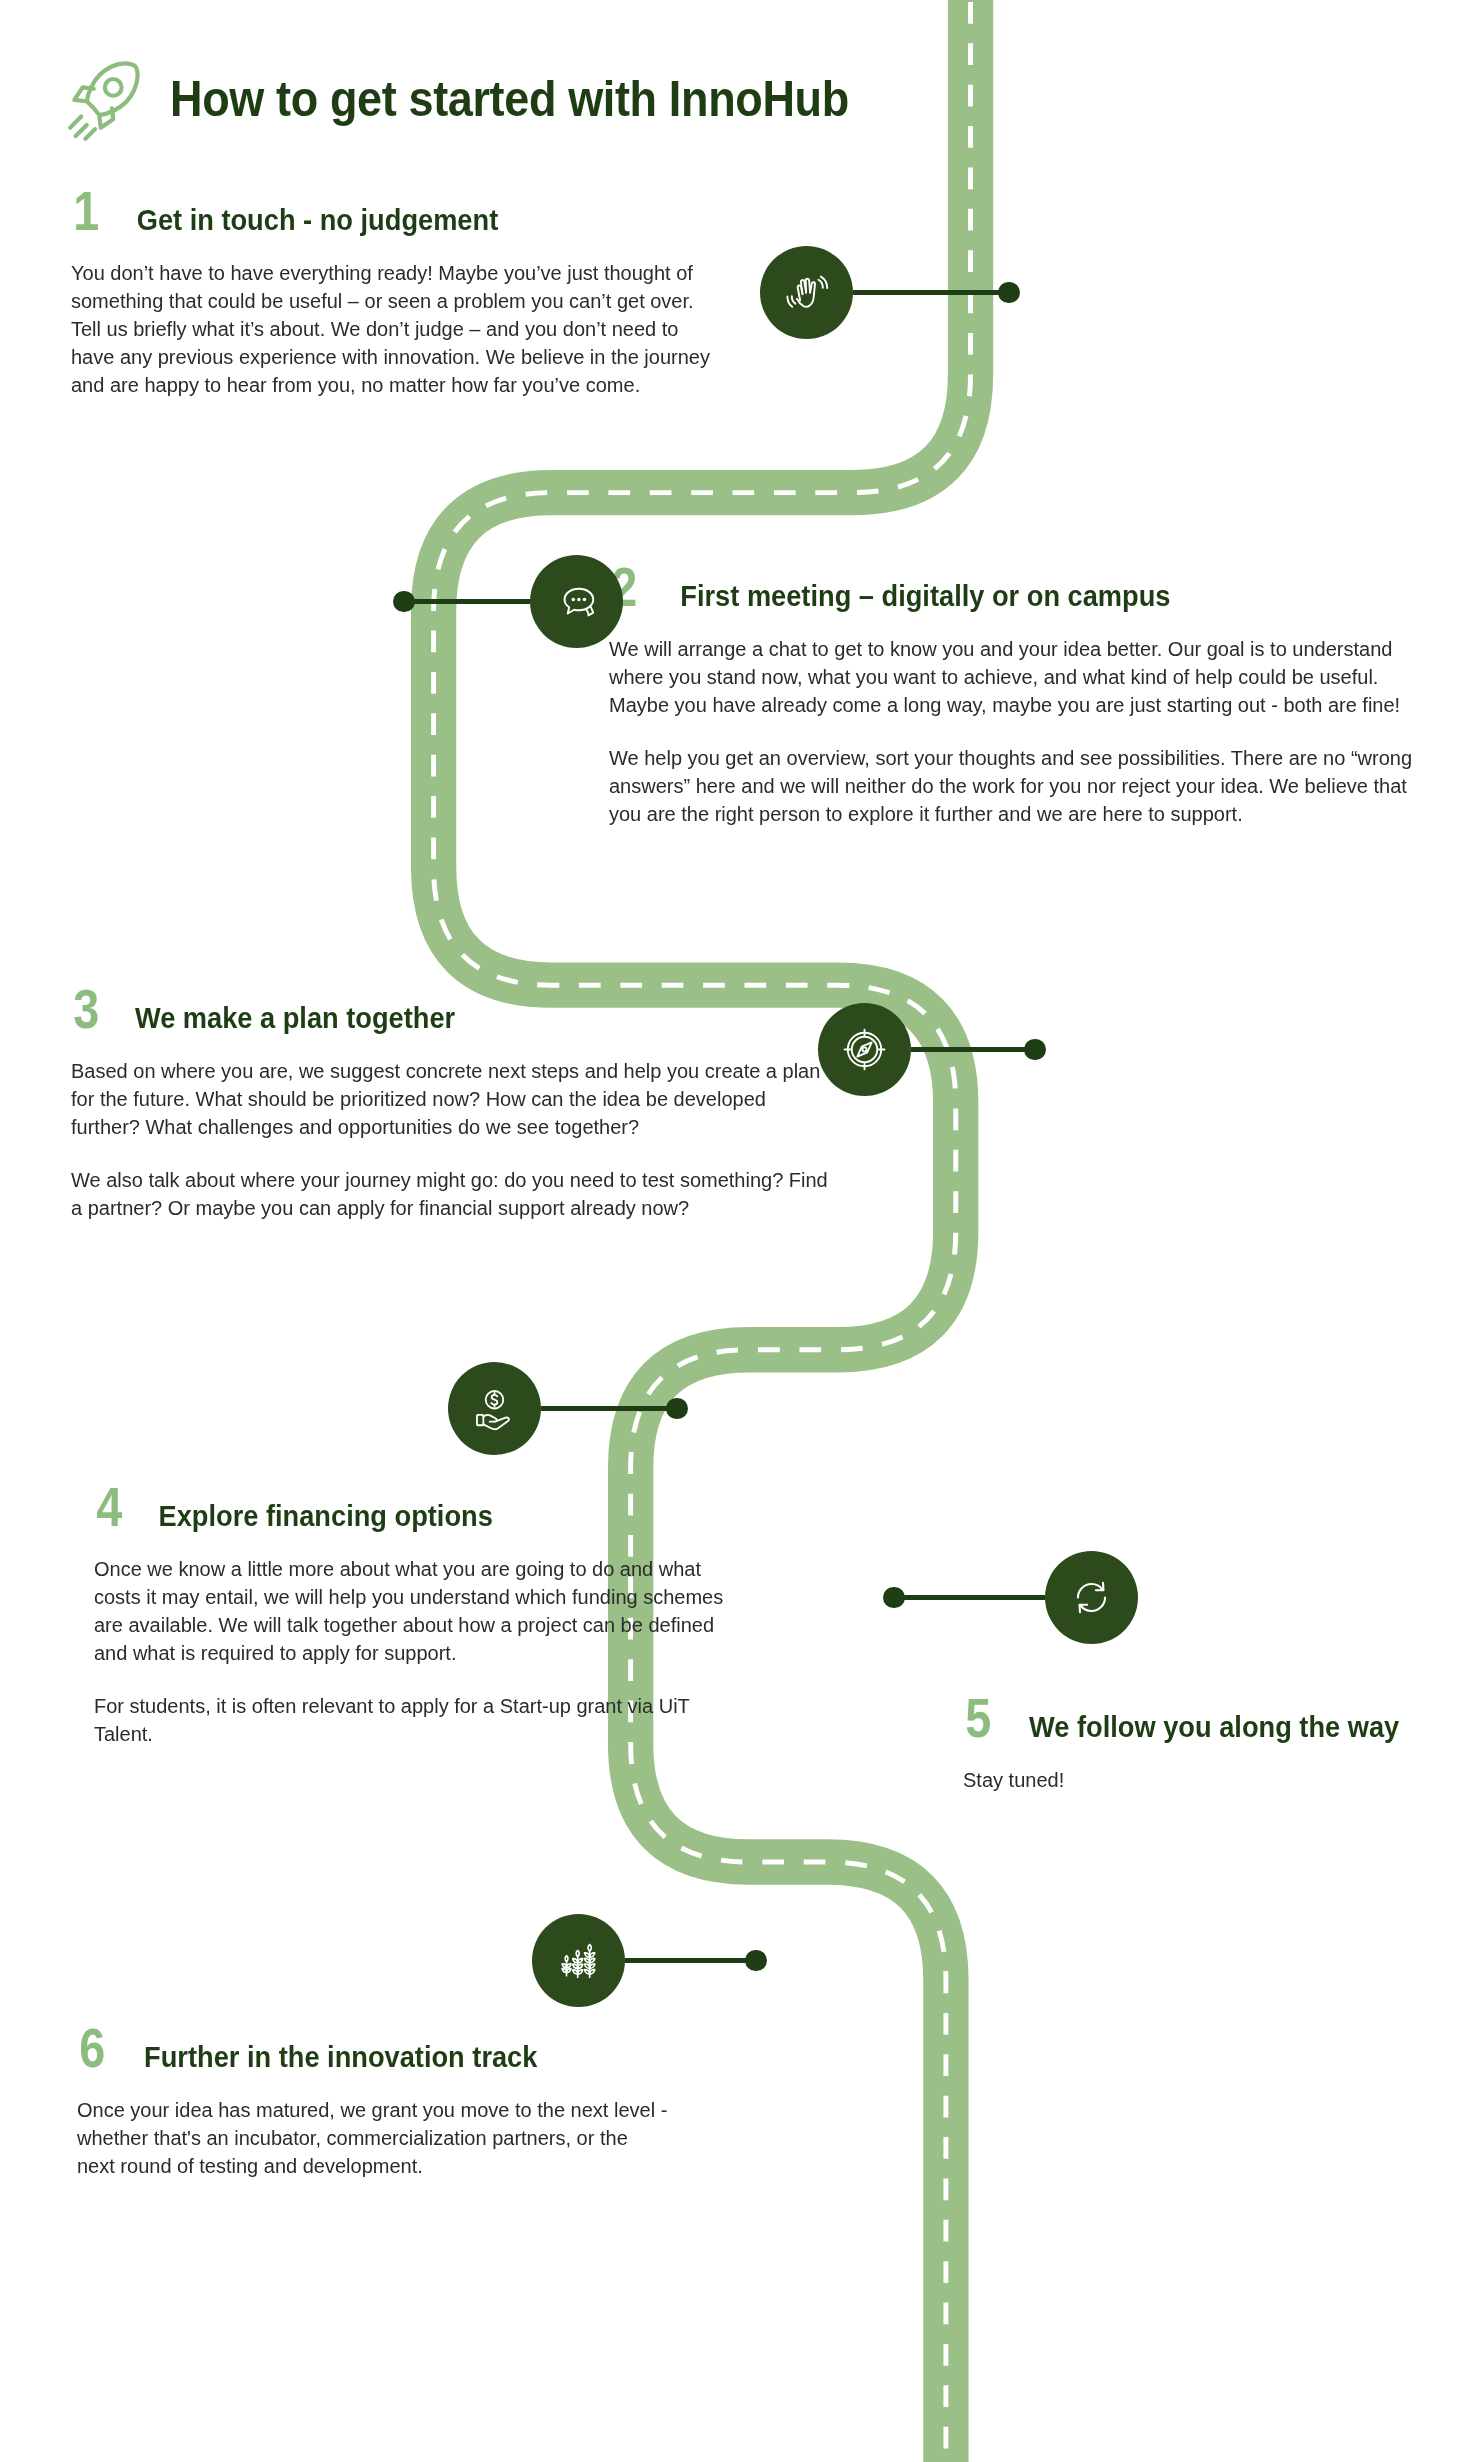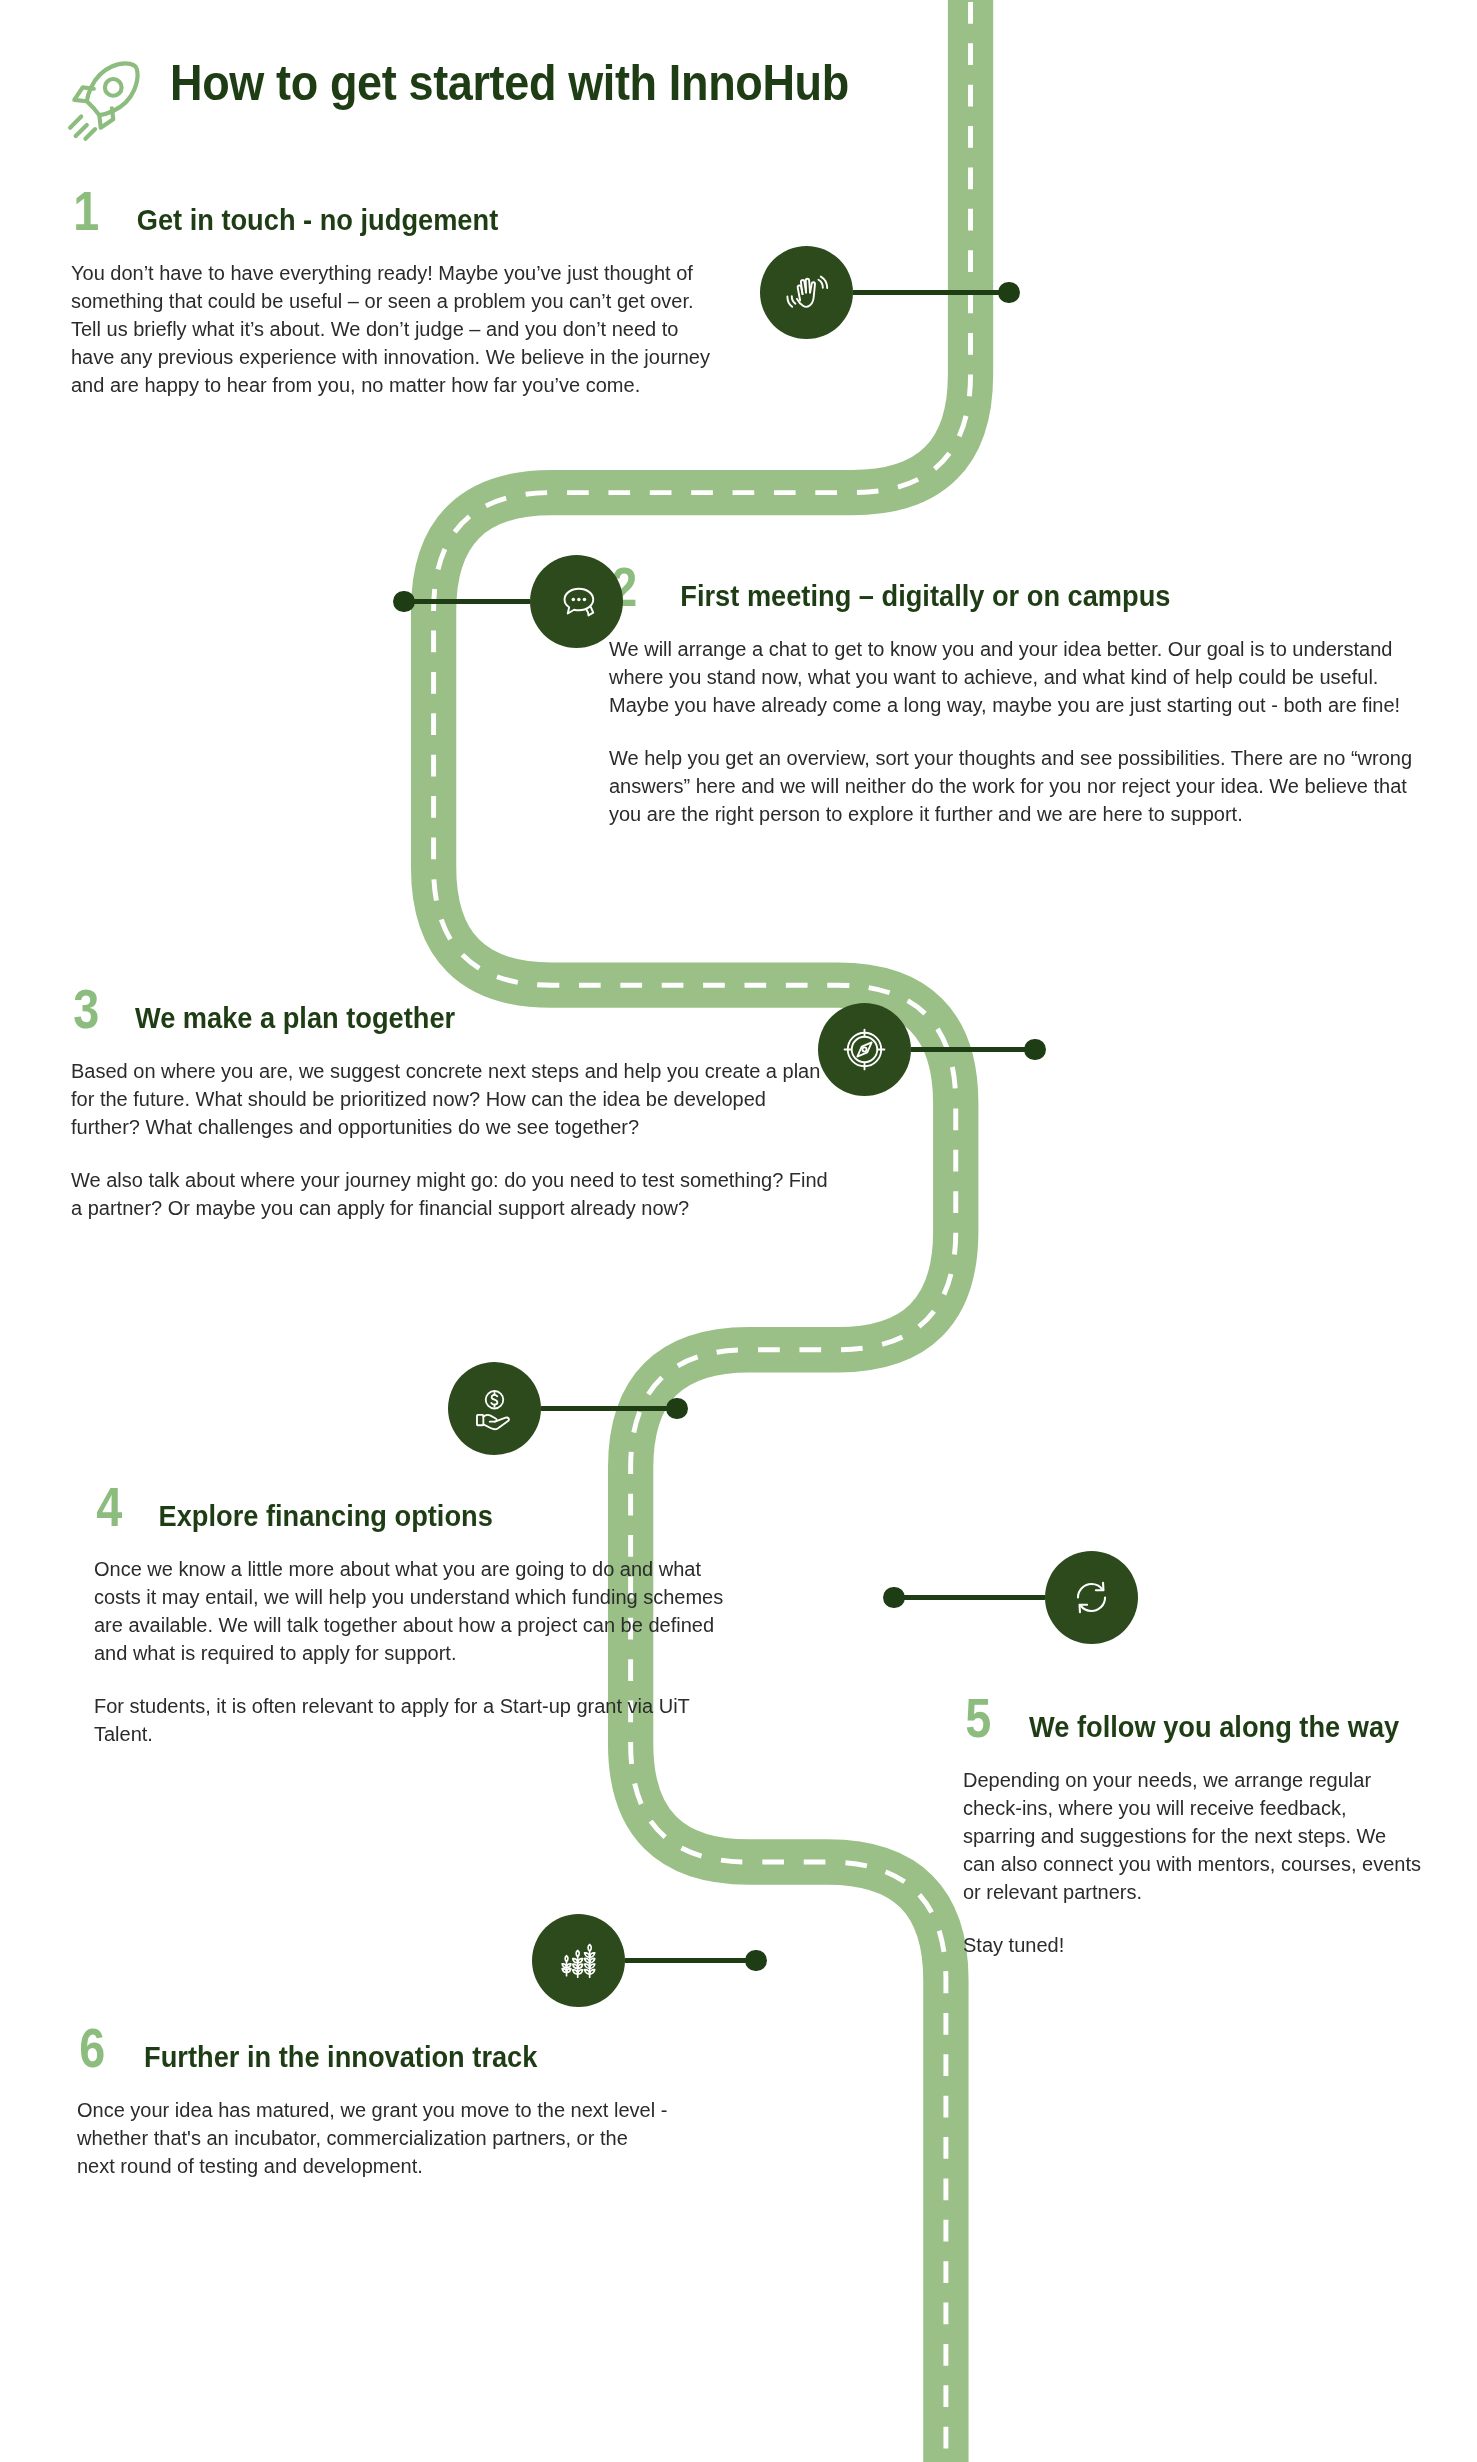--- a/index.html
+++ b/index.html
@@ -31,21 +31,21 @@
     height: 2463px;
     z-index: 3;
   }
 
   
   .header {
     position: absolute;
     left: 59px;
     top: 54px;
     display: flex;
-    align-items: flex-start;
+    align-items: center;
     gap: 21.7px;
   }
   .rocket-icon { width: 89px; height: 89px; flex: none; }
   .page-title {
     font-family: "Liberation Sans Narrow", "Liberation Sans", sans-serif;
     font-size: 50px;
     font-weight: bold;
     color: #1e3d14;
     letter-spacing: -0.4px;
     white-space: nowrap;
@@ -291,21 +291,20 @@
     <div class="node-stem" style="width:128px;"></div>
     <div class="node-dot"></div>
   </div>
 
   <div class="step" style="left:963px; top:1694px; width:458px;">
     <div class="step-head">
       <div class="step-num">5</div>
       <div class="step-title">We follow you along the way</div>
     </div>
     <div class="step-body">
-      <p>Depending on your needs, we arrange regular check-ins, where you will receive feedback, sparring and suggestions for the next steps. We can also connect you with mentors, courses, events or relevant partners.</p>
       <p>Stay tuned!</p>
     </div>
   </div>
 
   <div class="node flip" style="left:883px; top:1551px;">
     <div class="node-circle">
       <svg viewBox="0 0 64 64" fill="none" stroke="#ffffff" stroke-width="2.6" stroke-linecap="round" stroke-linejoin="round">
         <path d="M15 32 C15 22.6 22.6 15 32 15 C37.8 15 42.9 17.9 46 22.4"></path>
         <path d="M46.5 13.5 L47 23 L37.5 23"></path>
         <path d="M49 32 C49 41.4 41.4 49 32 49 C26.2 49 21.1 46.1 18 41.6"></path>

